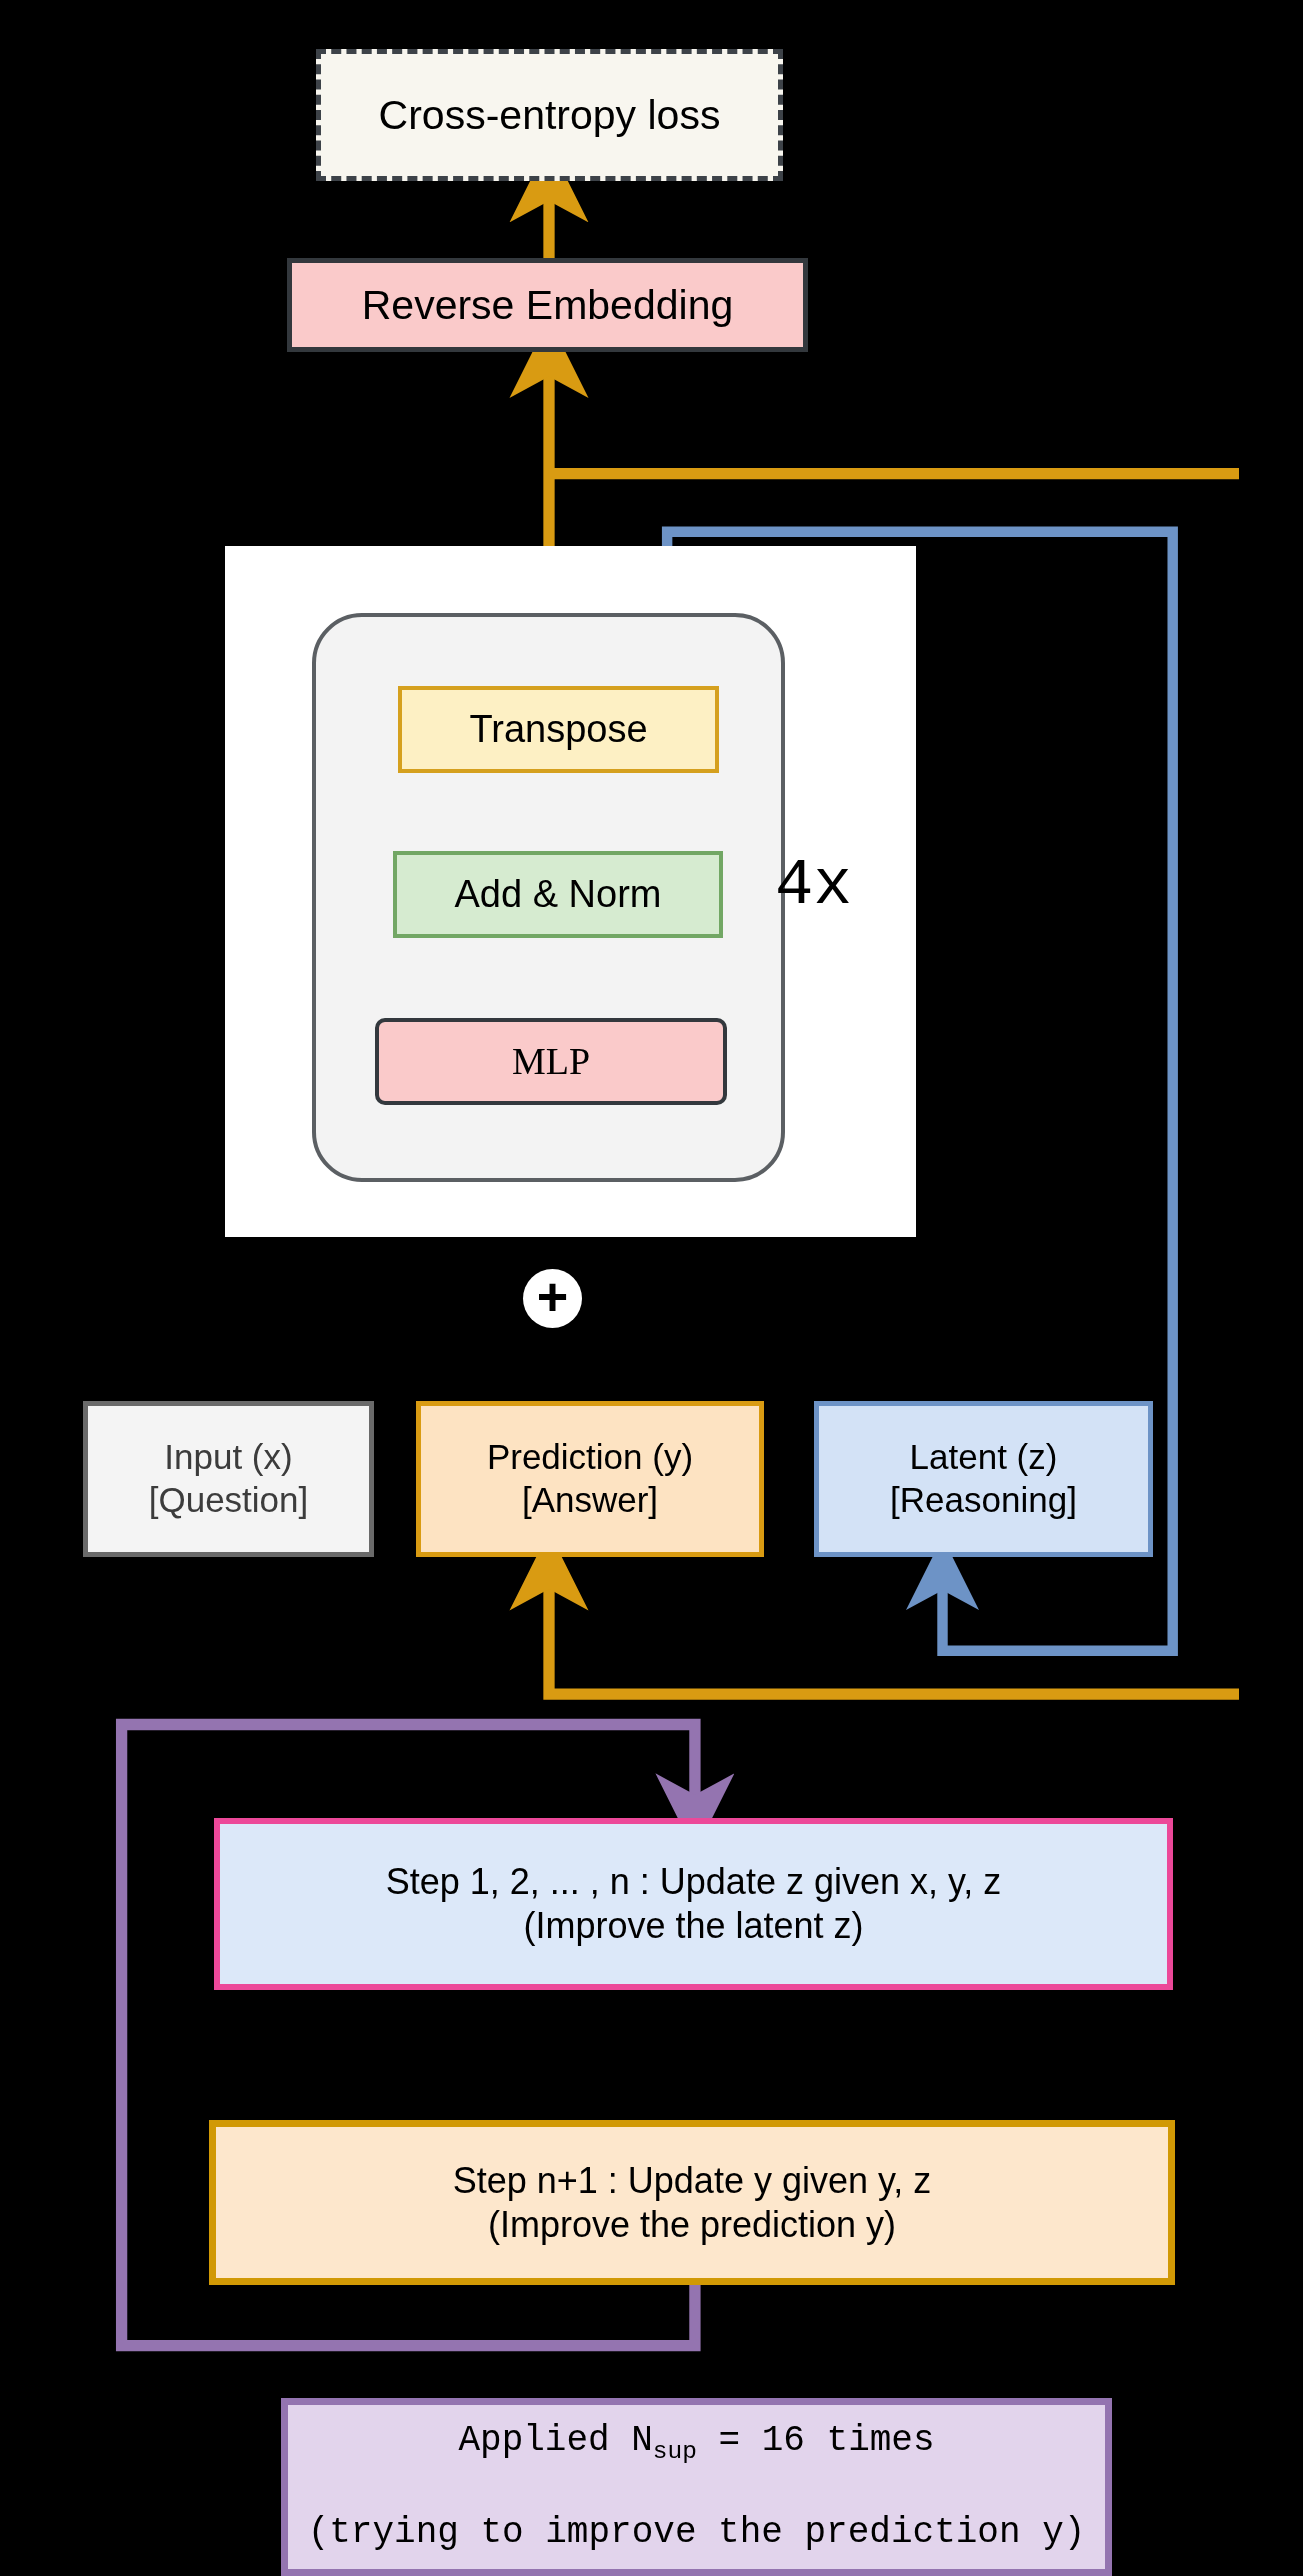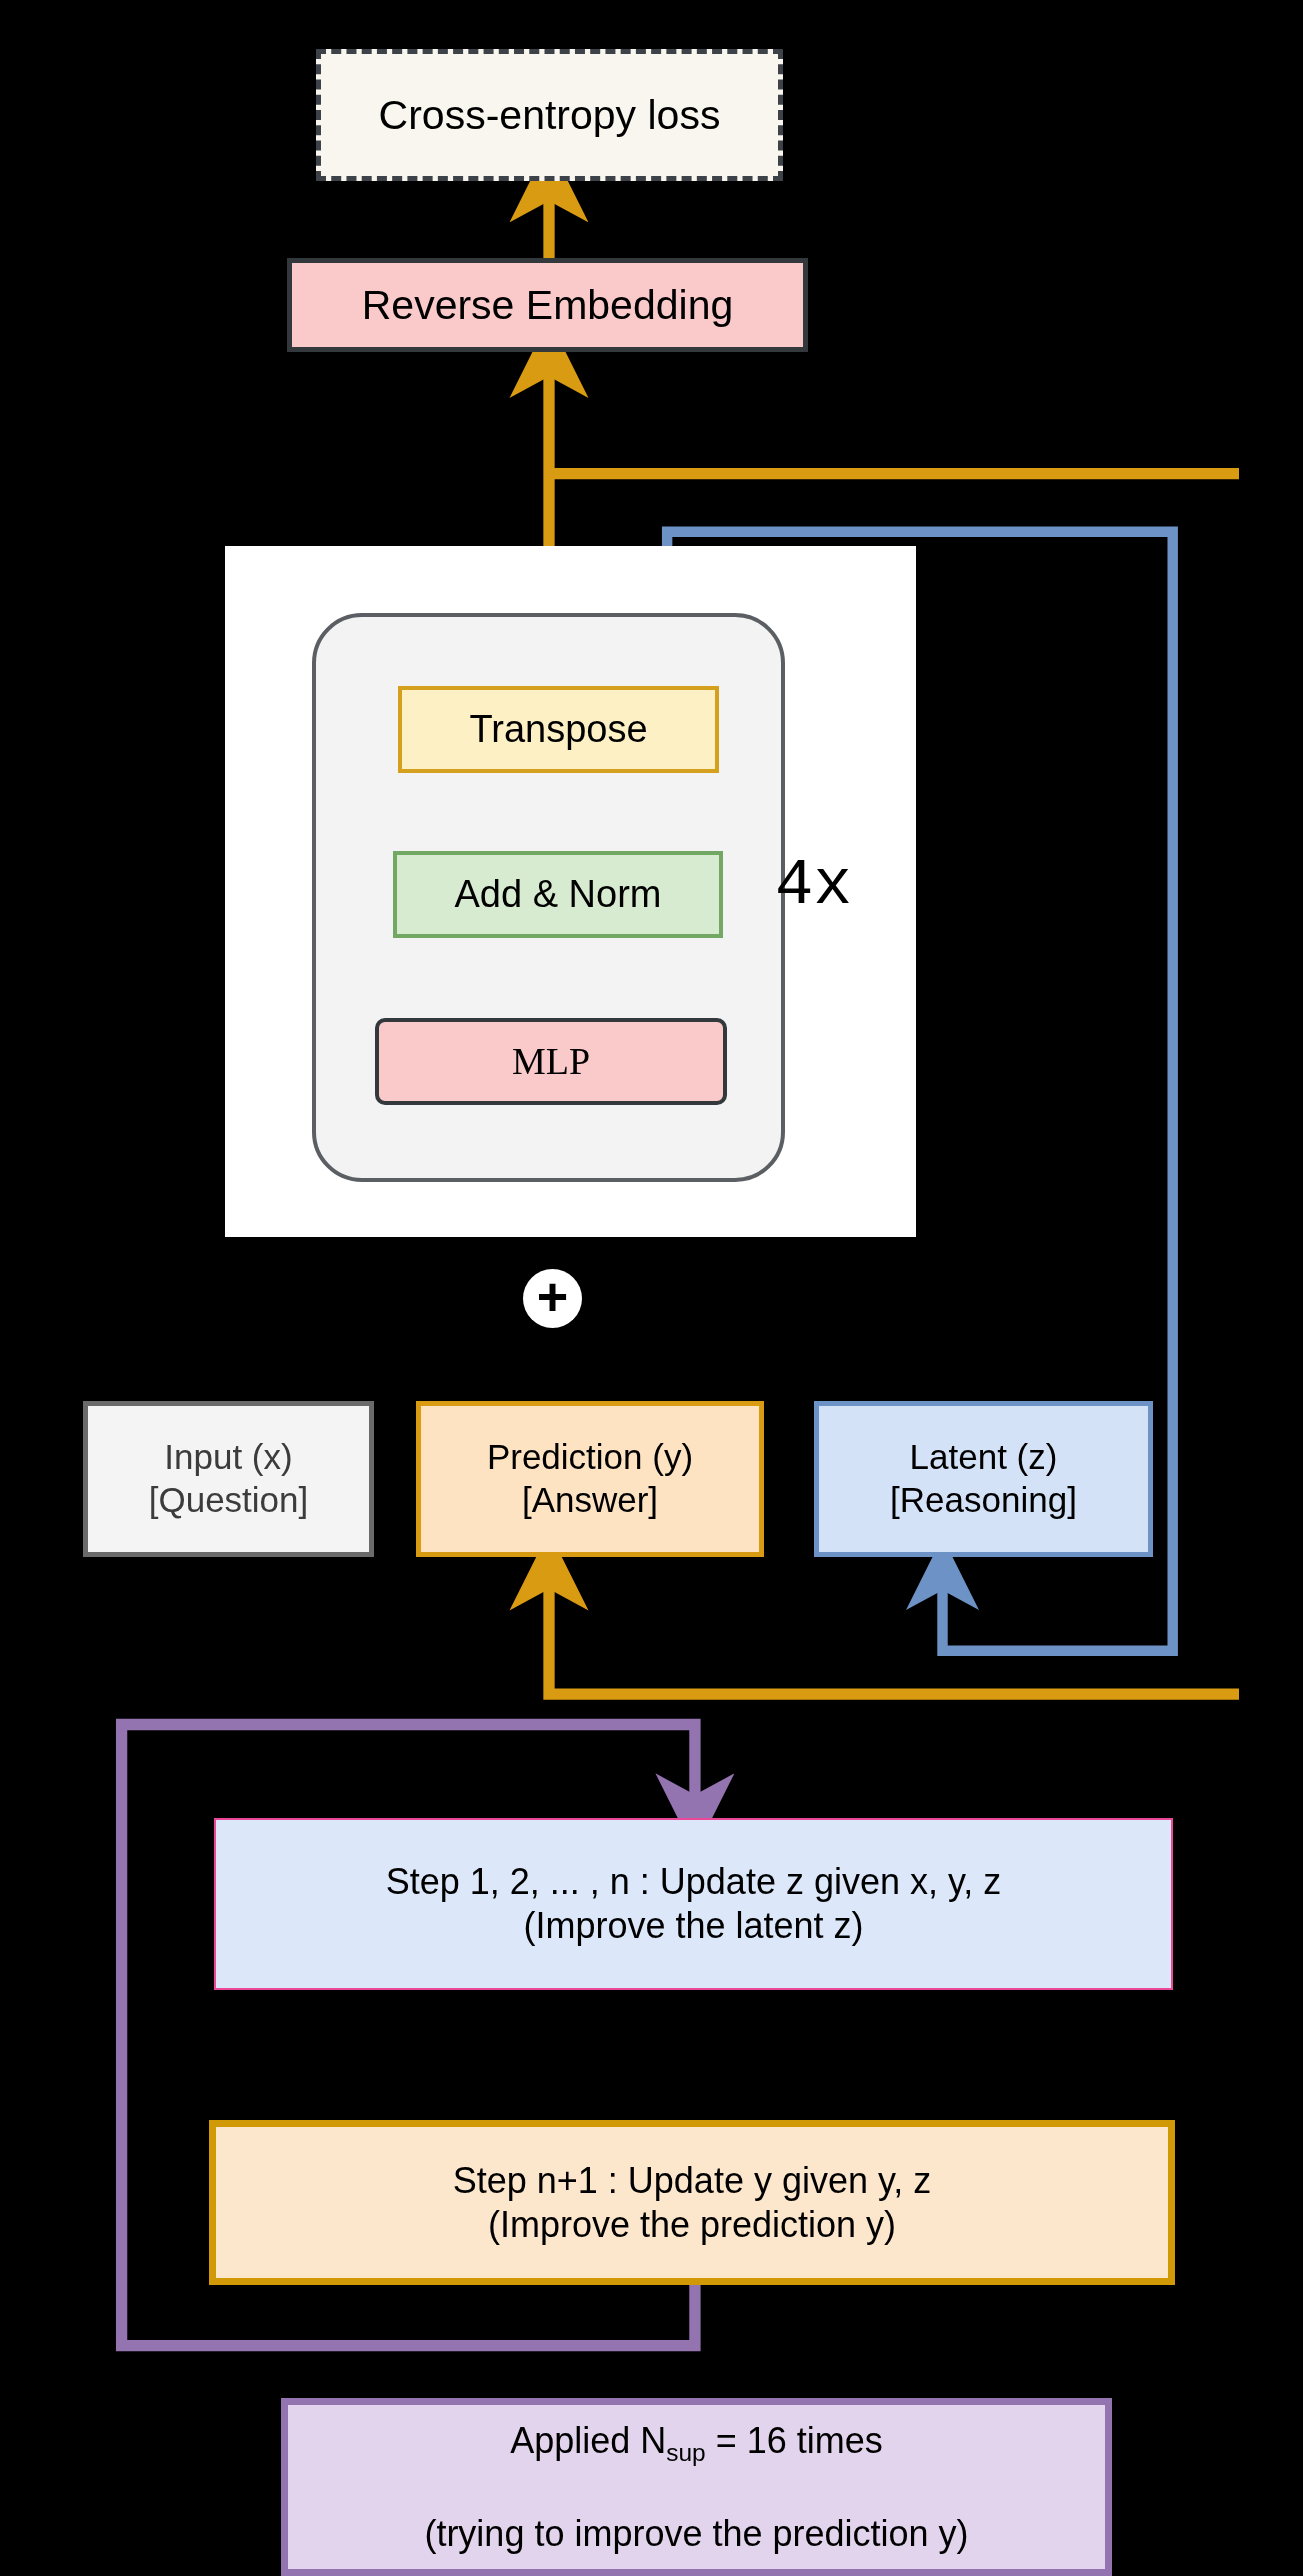--- a/index.html
+++ b/index.html
@@ -120,35 +120,36 @@
   #latent-z {
     left: 773px; top: 1401px; width: 339px; height: 156px;
     background: #D3E2F6;
     border: 5.2px solid #6D93C6;
   }
 
   
   #step-n {
     left: 214px; top: 1818px; width: 959px; height: 172px;
     background: #DCE8F9;
-    border: 2px solid #ec4899;
+    border: 6px solid #ec4899;
     font-size: 36px;
   }
   #step-np1 {
     left: 209px; top: 2076px; width: 966px; height: 165px;
     background: #FDE7CC;
     border: 7px solid #D19905;
     font-size: 36px;
     margin-top: 44px;
   }
   #applied {
     left: 281px; top: 2398px; width: 831px; height: 178px;
     background: #E2D4EC;
     border: 7px solid #9474B0;
     font-size: 36px;
+    font-family: Liberation Mono, monospace;
   }
   #applied .sub {
     font-size: 0.68em;
     vertical-align: sub;
   }
 </style>
 </head>
 <body>
 
 <div id="stage">

